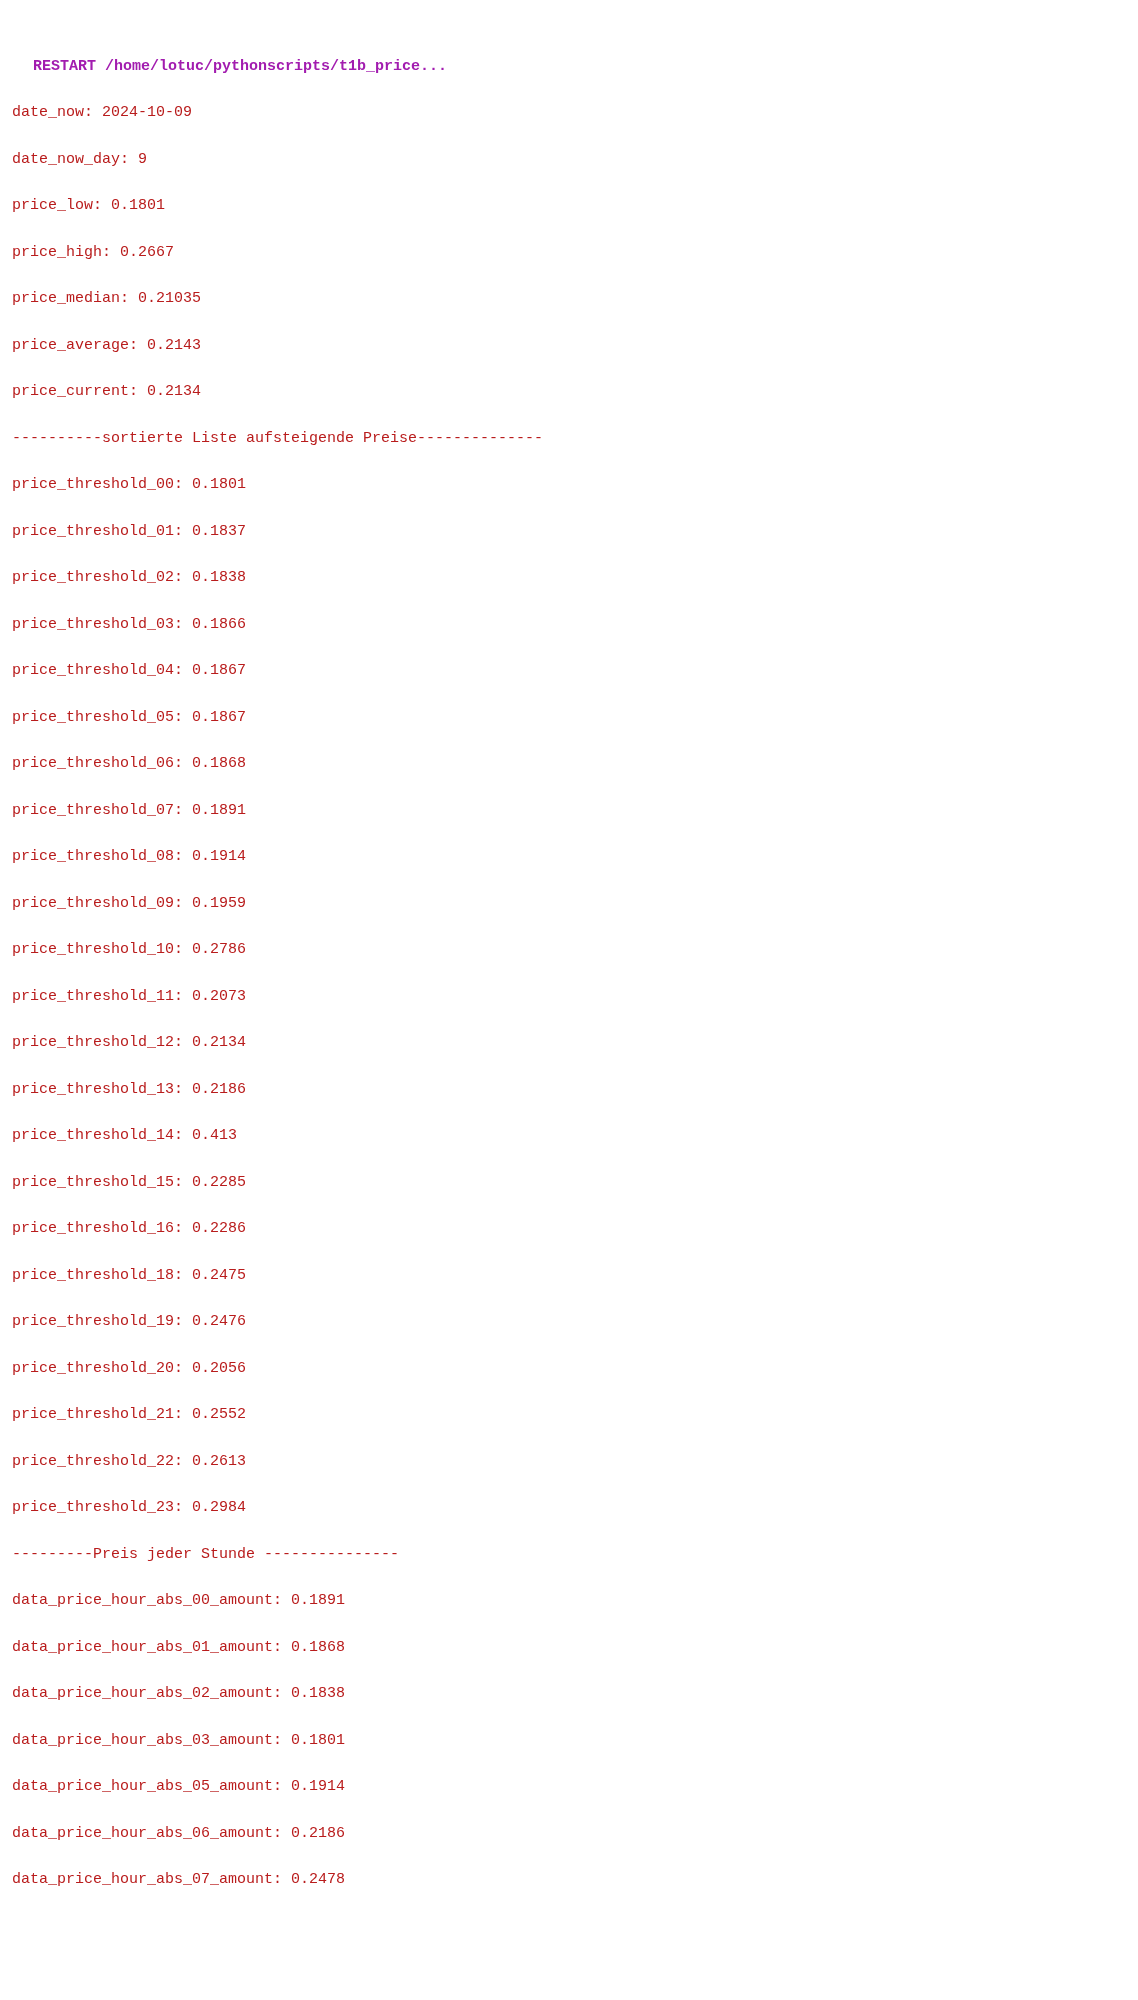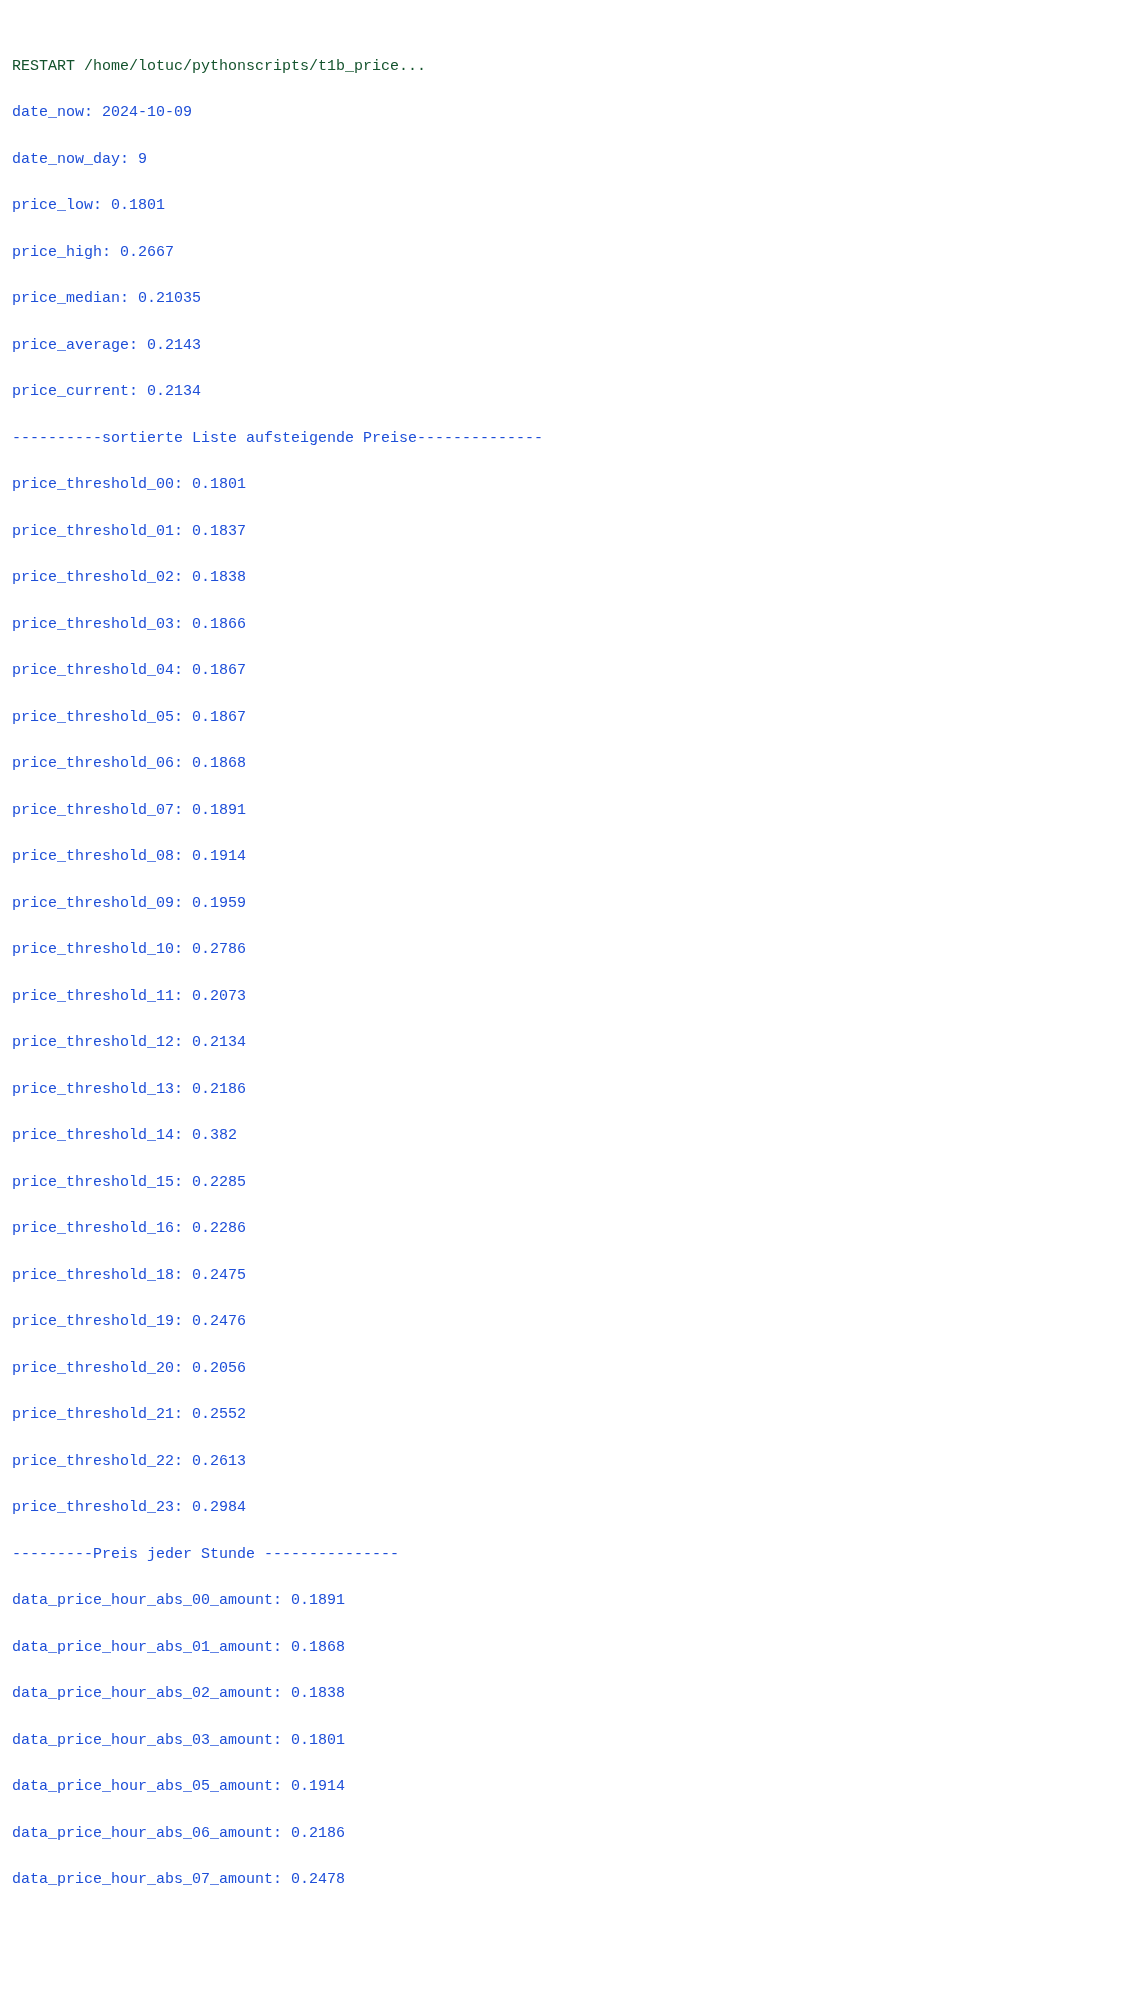--- a/index.html
+++ b/index.html
@@ -16,26 +16,27 @@
       padding: 8px 12px;
     }
 
     .terminal-output {
       white-space: pre;
       line-height: 1.55;
     }
 
     .line {
       display: block;
-      color: #1d4ed8;
+      color: #b91c1c;
     }
 
     .header-line {
-      color: #14532d;
-      font-weight: normal;
+      color: #a21caf;
+      font-weight: bold;
+      margin-left: 21px;
     }
   </style>
 </head>
 <body>
 
 <div class="terminal-output">
   <span class="line header-line">RESTART /home/lotuc/pythonscripts/t1b_price...</span>
 </div>
 
 <div class="terminal-output" id="lines-container"><span class="line">date_now: 2024-10-09</span>
@@ -53,21 +54,21 @@
 <span class="line">price_threshold_04: 0.1867</span>
 <span class="line">price_threshold_05: 0.1867</span>
 <span class="line">price_threshold_06: 0.1868</span>
 <span class="line">price_threshold_07: 0.1891</span>
 <span class="line">price_threshold_08: 0.1914</span>
 <span class="line">price_threshold_09: 0.1959</span>
 <span class="line">price_threshold_10: 0.2786</span>
 <span class="line">price_threshold_11: 0.2073</span>
 <span class="line">price_threshold_12: 0.2134</span>
 <span class="line">price_threshold_13: 0.2186</span>
-<span class="line">price_threshold_14: 0.382</span>
+<span class="line">price_threshold_14: 0.413</span>
 <span class="line">price_threshold_15: 0.2285</span>
 <span class="line">price_threshold_16: 0.2286</span>
 <span class="line">price_threshold_18: 0.2475</span>
 <span class="line">price_threshold_19: 0.2476</span>
 <span class="line">price_threshold_20: 0.2056</span>
 <span class="line">price_threshold_21: 0.2552</span>
 <span class="line">price_threshold_22: 0.2613</span>
 <span class="line">price_threshold_23: 0.2984</span>
 <span class="line">---------Preis jeder Stunde ---------------</span>
 <span class="line">data_price_hour_abs_00_amount: 0.1891</span>

